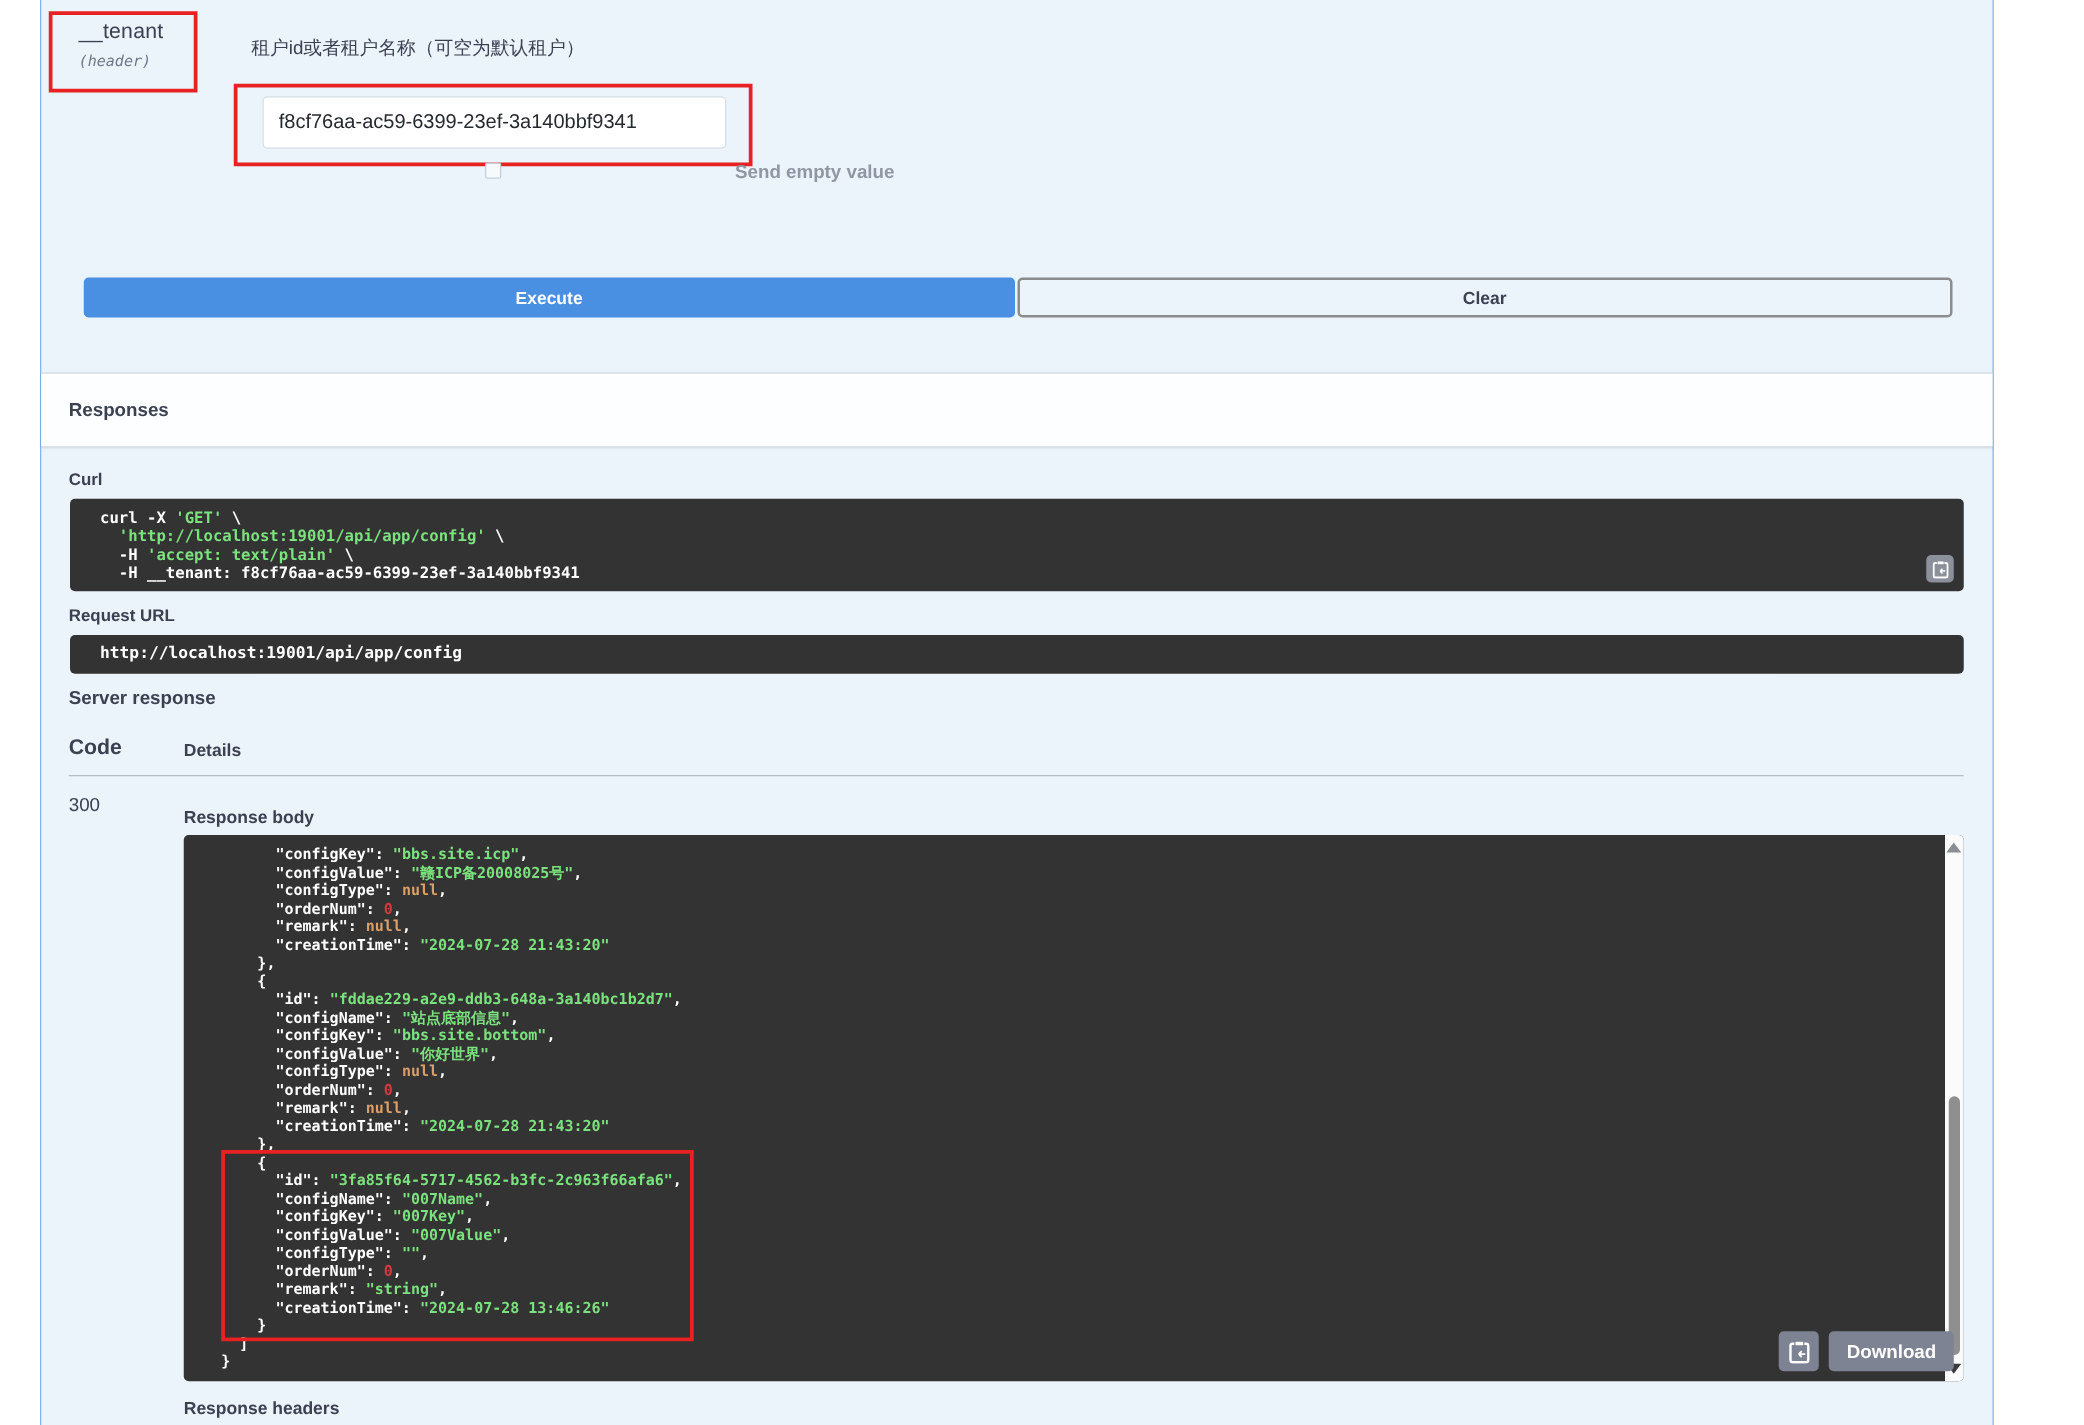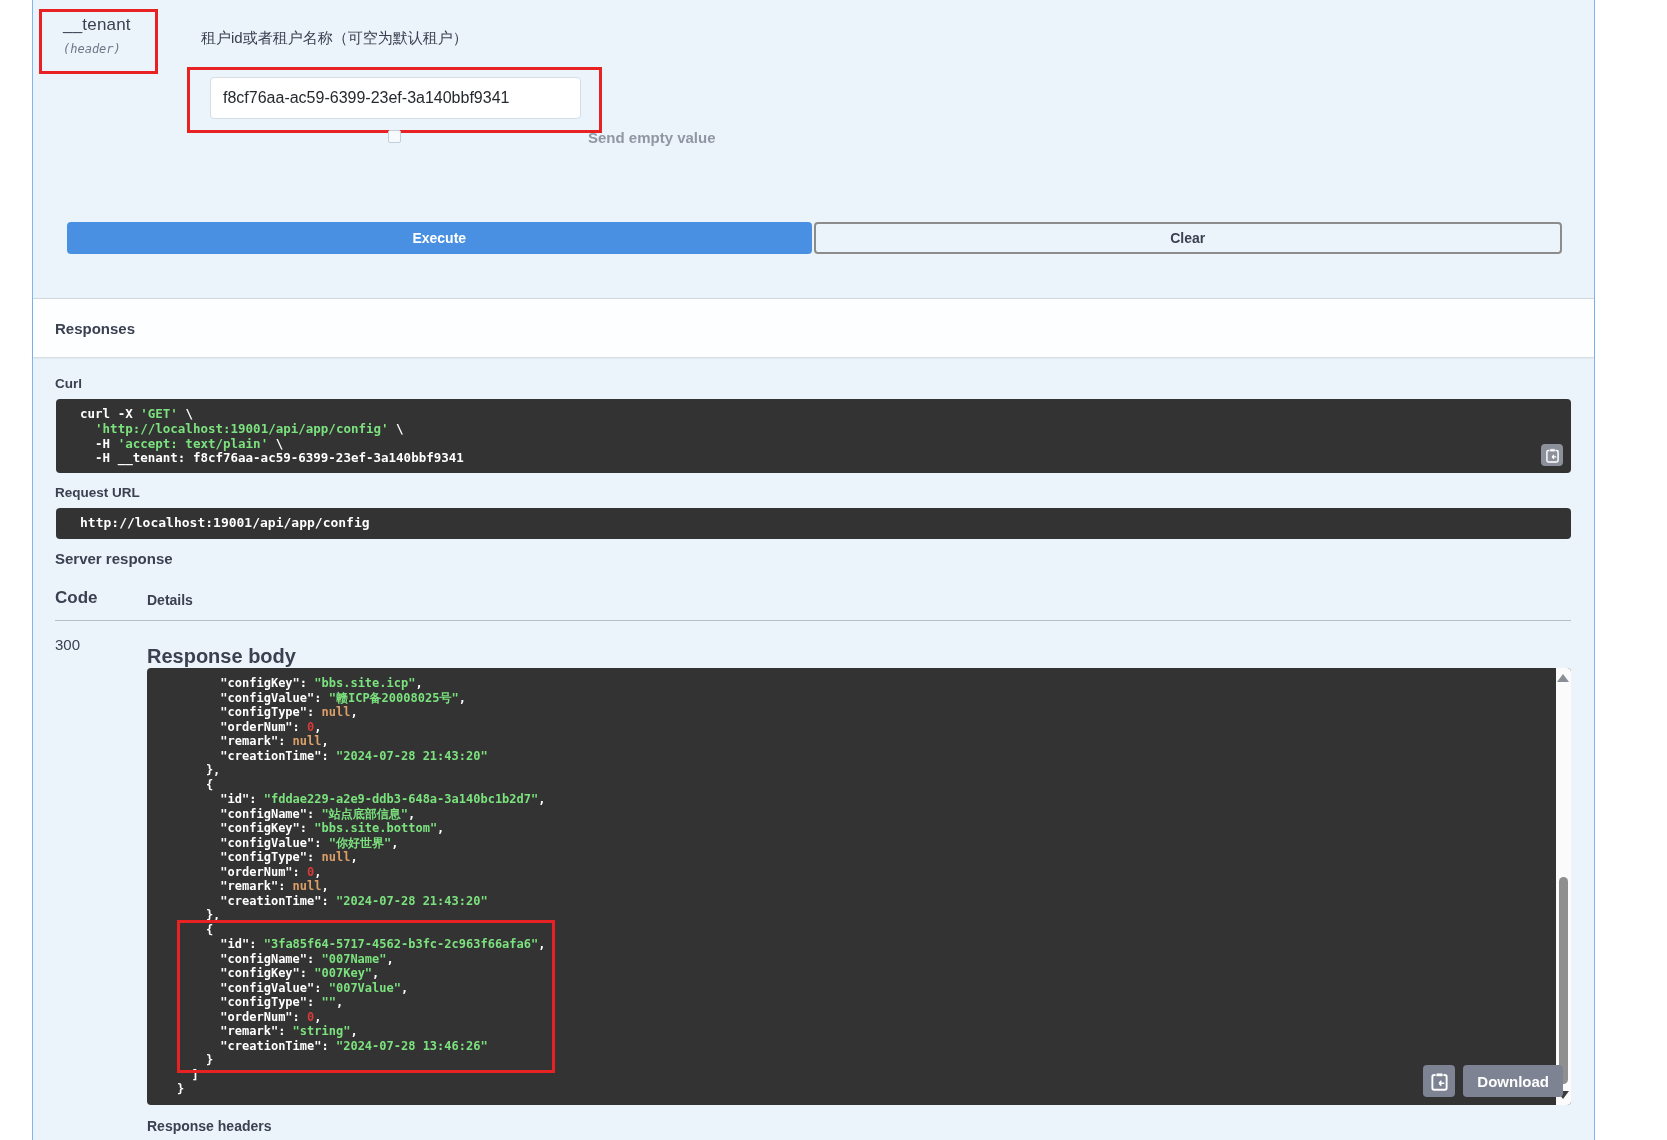--- a/index.html
+++ b/index.html
@@ -141,21 +141,21 @@
       <div class="code-block url-block">
         <div class="cl"><span class="c-w">http://localhost:19001/api/app/config</span></div>
       </div>
 
       <div class="h4-label">Server response</div>
       <div class="code-col-header">Code</div>
       <div class="details-col-header">Details</div>
       <div class="table-divider"></div>
 
       <div class="status-code">300</div>
-      <div class="small-label" style="left:114px; top:299px; font-size:20px;">Response body</div>
+      <div class="small-label" style="left:114px; top:299px; font-size:14px;">Response body</div>
 
       <div class="response-block">
         <div class="response-pre" id="body-code">
             <div class="cl"><span class="c-w">      "configKey": </span><span class="c-g">"bbs.site.icp"</span><span class="c-w">,</span></div>
             <div class="cl"><span class="c-w">      "configValue": </span><span class="c-g">"赣ICP备20008025号"</span><span class="c-w">,</span></div>
             <div class="cl"><span class="c-w">      "configType": </span><span class="c-o">null</span><span class="c-w">,</span></div>
             <div class="cl"><span class="c-w">      "orderNum": </span><span class="c-r">0</span><span class="c-w">,</span></div>
             <div class="cl"><span class="c-w">      "remark": </span><span class="c-o">null</span><span class="c-w">,</span></div>
             <div class="cl"><span class="c-w">      "creationTime": </span><span class="c-g">"2024-07-28 21:43:20"</span></div>
             <div class="cl"><span class="c-w">    },</span></div>

